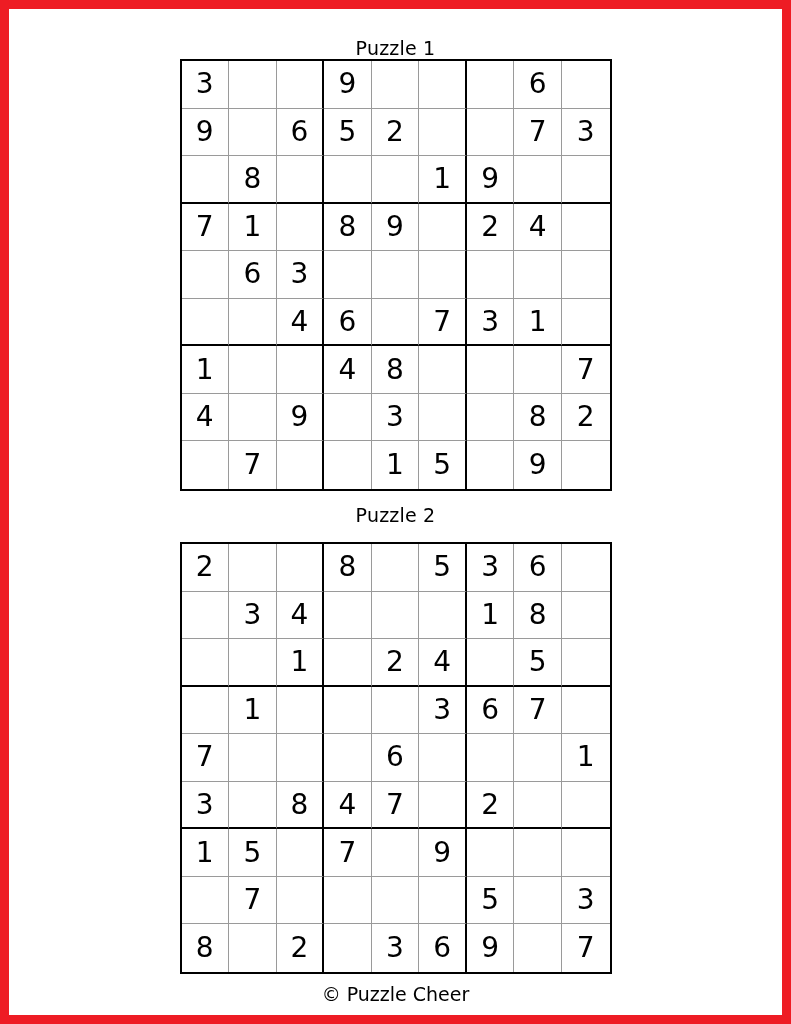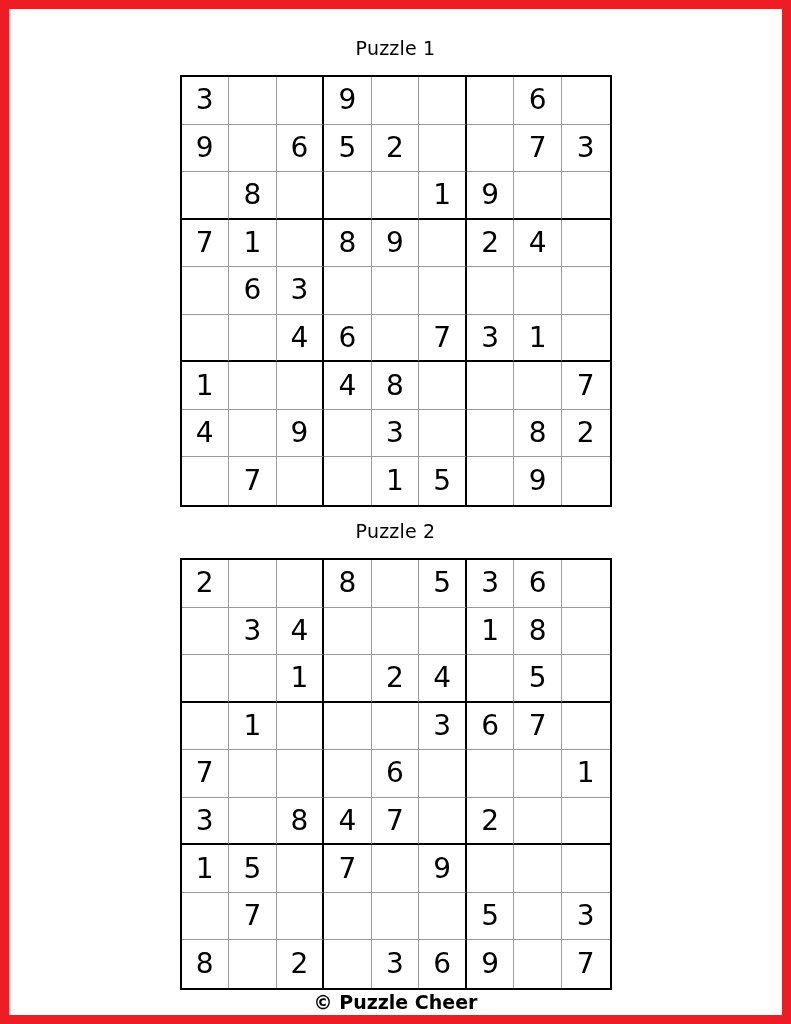--- a/index.html
+++ b/index.html
@@ -31,21 +31,21 @@
     display: flex;
     flex-direction: column;
     align-items: center;
   }
   .puzzle-title {
     font-size: 19px;
     color: #000000;
     text-align: center;
     letter-spacing: 0.2px;
   }
-  #title1 { margin-top: 28px; margin-bottom: 16px; }
+  #title1 { margin-top: 28px; margin-bottom: 0; }
   #title2 { margin-top: 13px; margin-bottom: 16px; }
 
   .grid {
     width: 432px;
     height: 432px;
     border: 2px solid #000000;
     box-sizing: border-box;
     display: grid;
     grid-template-columns: repeat(9, 1fr);
     grid-template-rows: repeat(9, 1fr);
@@ -63,23 +63,23 @@
     color: #000000;
     position: relative;
   }
   
   .cell.bx { border-right: 2px solid #000000; }
   .cell.by { border-bottom: 2px solid #000000; }
   .cell.last-col { border-right: none; }
   .cell.last-row { border-bottom: none; }
 
   .footer {
-    margin-top: 1px;
+    margin-top: 9px;
     font-size: 19px;
-    font-weight: bold;
+    font-weight: normal;
     color: #000000;
     text-align: center;
   }
 </style>
 </head>
 <body>
 
 <div id="page">
   <div class="inner">
 

